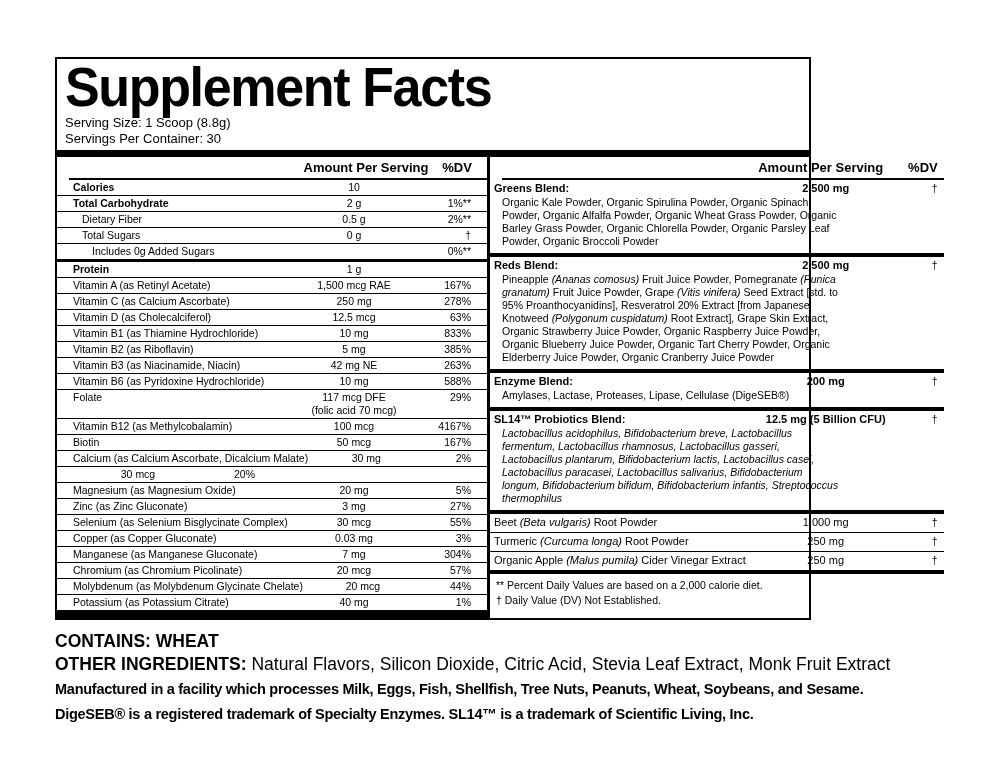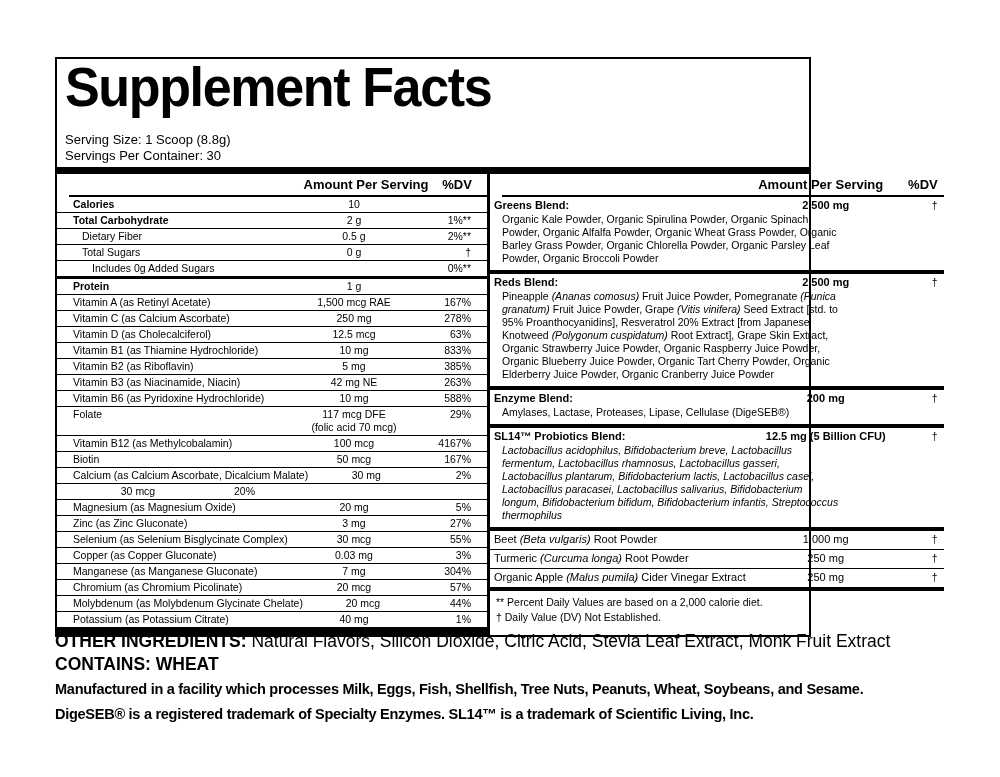--- a/index.html
+++ b/index.html
@@ -12,21 +12,21 @@
   .panel {
     position:absolute; left:55px; top:57px; width:756px;
     border:2.5px solid #000; background:#fff;
   }
   .head { padding:2px 8px 4px 8px; }
   .title {
     font-size:56px; font-weight:bold; line-height:52px; margin:0;
     letter-spacing:-1.5px; transform:scaleX(0.93); transform-origin:left center;
     white-space:nowrap;
   }
-  .serv { font-size:13px; line-height:13.5px; margin-top:19px; }
+  .serv { font-size:13px; line-height:13.5px; margin-top:2px; }
   .serv div { padding:1px 0; }
 
   .columns { display:flex; border-top:7px solid #000; align-items:stretch; }
   .col-left { width:430px; display:flex; flex-direction:column; }
   .col-right { flex:1; border-left:3px solid #000; display:flex; flex-direction:column; }
 
   .hdr {
     display:flex; align-items:center; font-weight:bold; font-size:13px;
     padding:3px 4px 3px 16px; border-bottom:2px solid #000;margin-left:12px;
   }
@@ -297,17 +297,17 @@
       <div class="footnotes">
         <div>** Percent Daily Values are based on a 2,000 calorie diet.</div>
         <div>† Daily Value (DV) Not Established.</div>
       </div>
     </div>
 
   </div>
 </div>
 
 <div class="other-block">
+  <div><b>CONTAINS: WHEAT</b></div>
   <div><b>OTHER INGREDIENTS:</b><span> Natural Flavors, Silicon Dioxide, Citric Acid, Stevia Leaf Extract, Monk Fruit Extract</span></div>
-  <div><b>CONTAINS: WHEAT</b></div>
 </div>
 <div class="mfg-line">Manufactured in a facility which processes Milk, Eggs, Fish, Shellfish, Tree Nuts, Peanuts, Wheat, Soybeans, and Sesame.</div>
 <div class="tm-line">DigeSEB® is a registered trademark of Specialty Enzymes. SL14™ is a trademark of Scientific Living, Inc.</div>
 
 </body></html>

